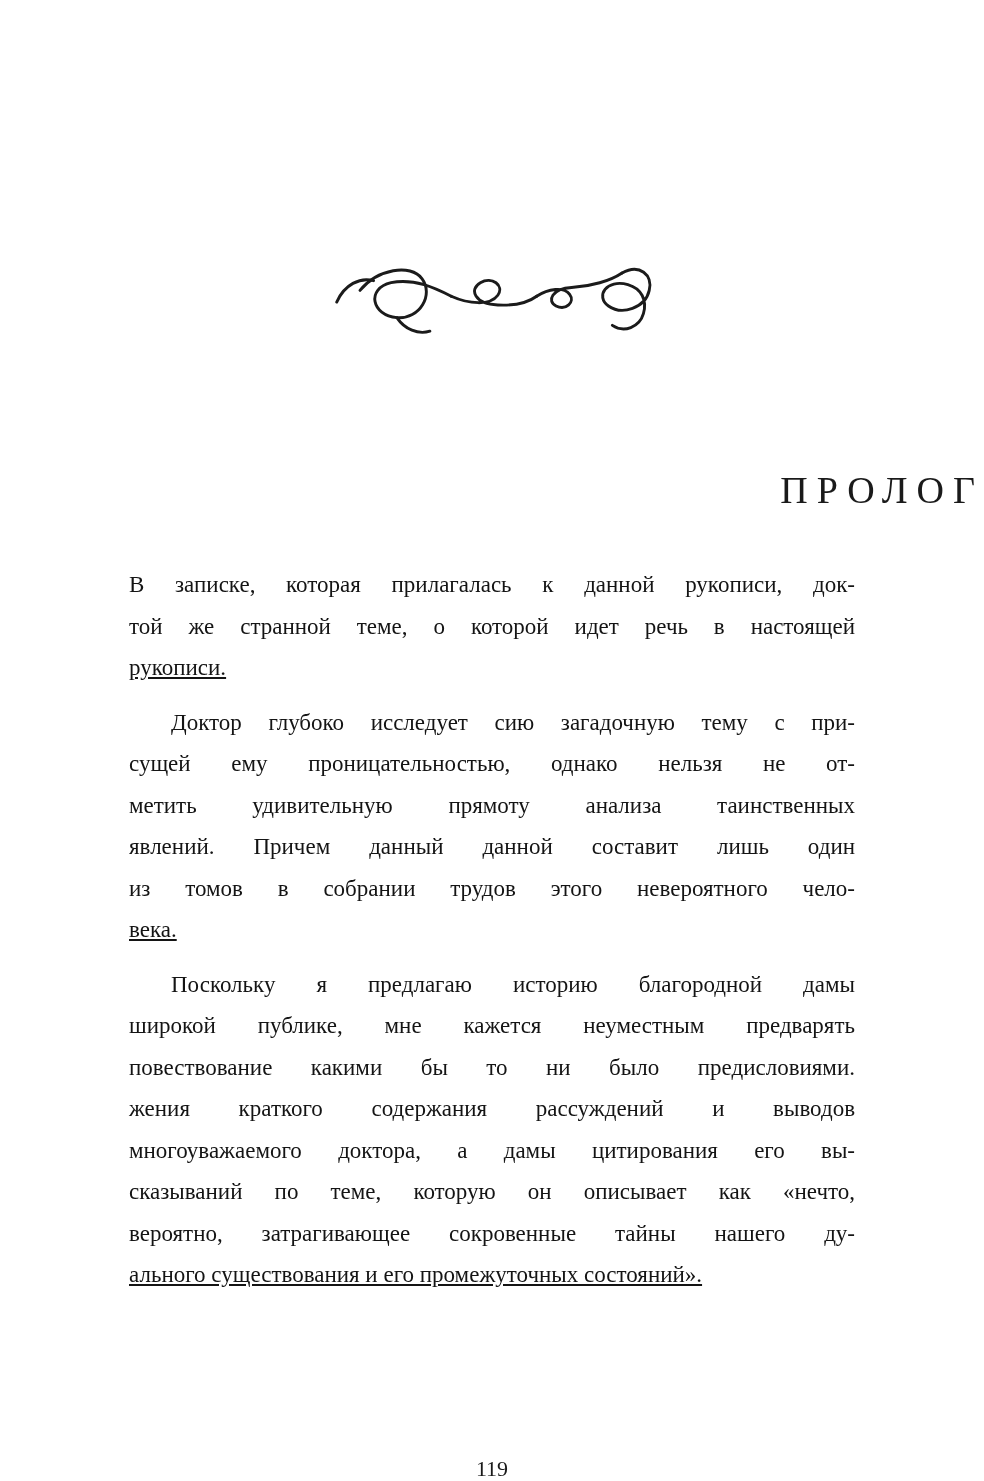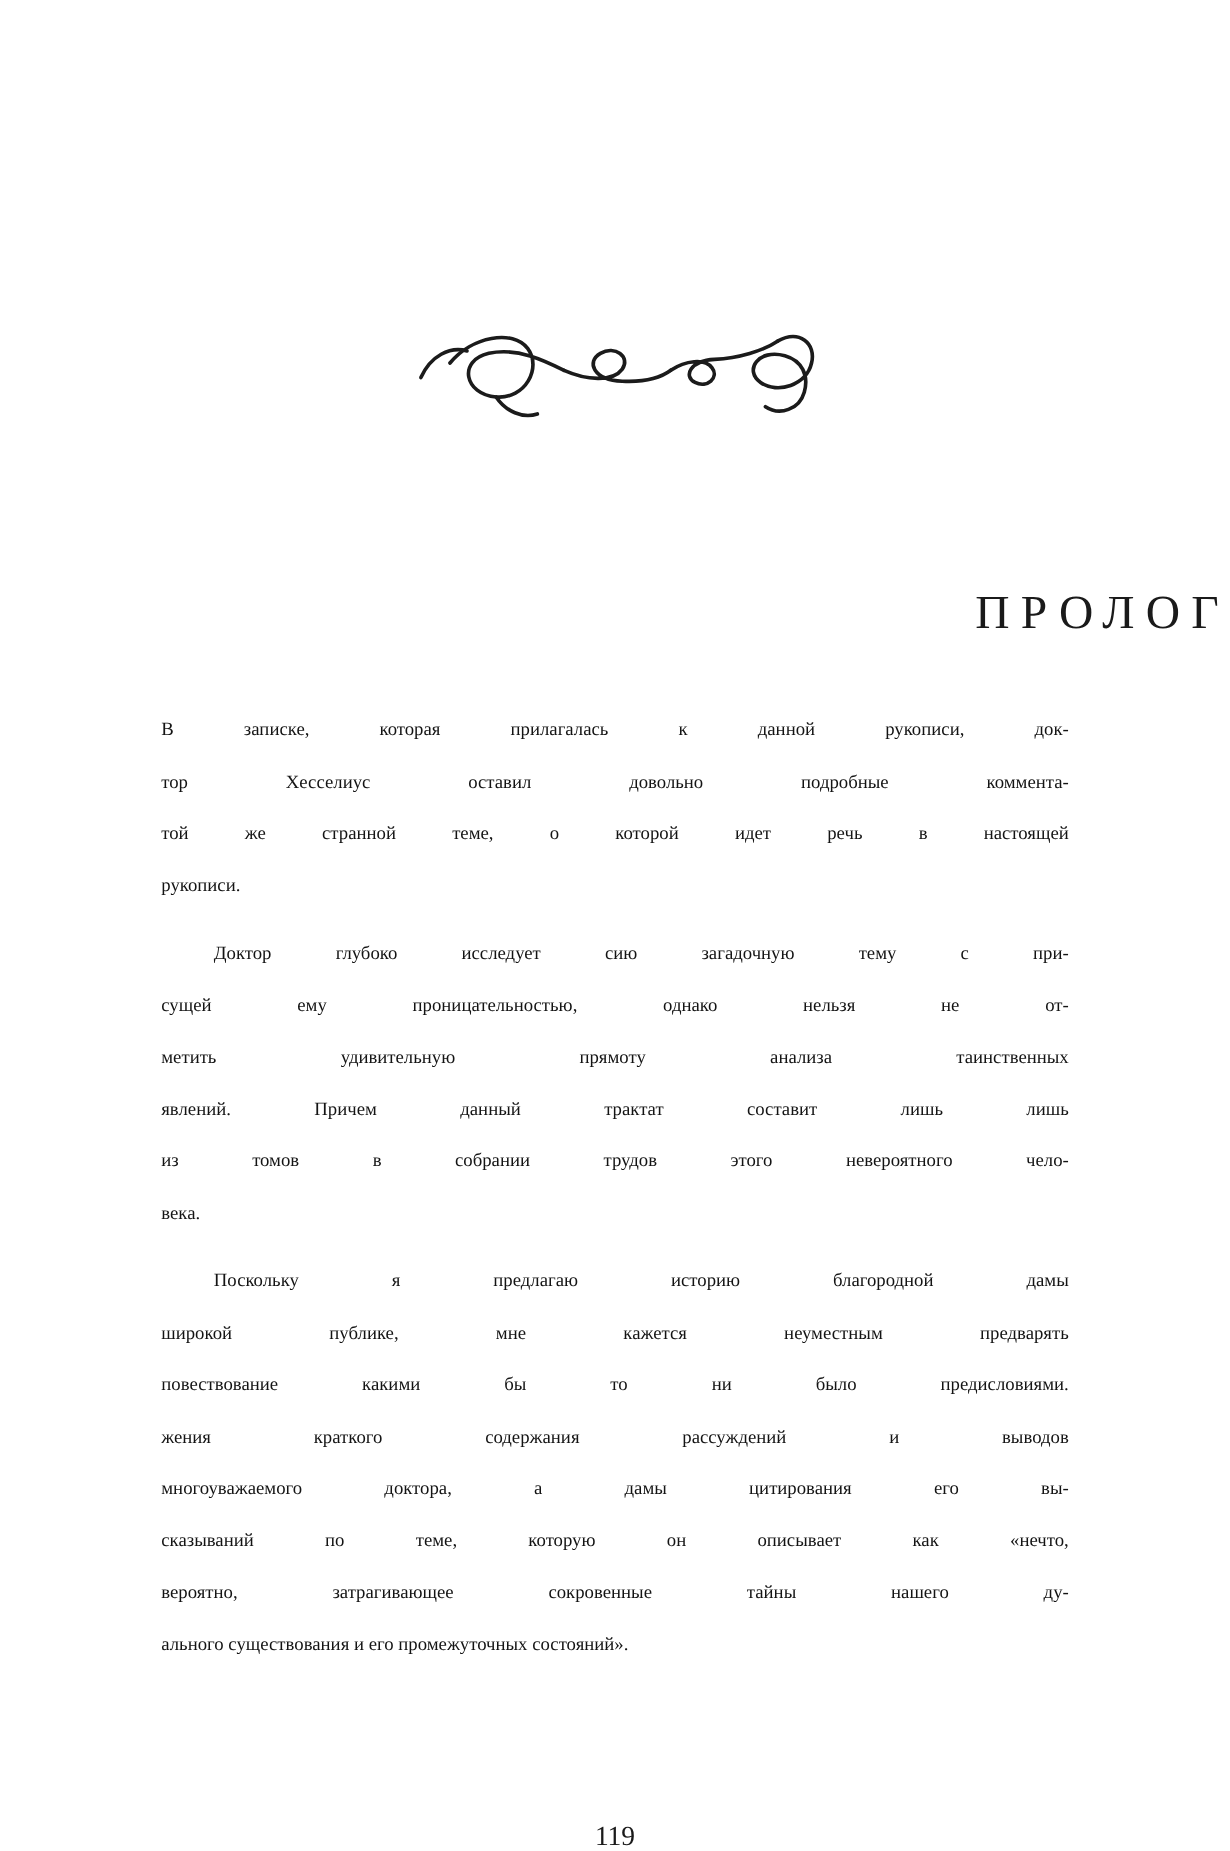--- a/index.html
+++ b/index.html
@@ -32,33 +32,34 @@
     margin-top: 118px;
     text-align: right;
     font-size: 38px;
     font-weight: 400;
     letter-spacing: 9px;
     color: #1a1a1a;
   }
   .body-text {
     margin: 52px auto 0 auto;
     width: 726px;
-    font-size: 15px;
+    font-size: 23px;
     line-height: 41.5px;
     color: #141414;
   }
   .paragraph { margin: 0; }
   .line {
     text-align: justify;
     text-align-last: justify;
     white-space: normal;
   }
   .line.last {
     text-align: right;
     text-align-last: left;
+    text-decoration: underline;
   }
   .line.indent {
     padding-left: 42px;
     margin-top: 13px;
   }
   .page-number {
     position: absolute;
     top: 1456px;
     left: 0;
     width: 984px;
@@ -83,29 +84,28 @@
         <path d="M72,60 C80,72 94,78 106,74"></path>
       </g>
     </svg>
   </div>
 
   <h1 class="chapter-title">ПРОЛОГ</h1>
 
   <div class="body-text">
       <div class="paragraph">
         <div class="line">В записке, которая прилагалась к данной рукописи, док-</div>
-        <div class="line">тор Хесселиус оставил довольно подробные коммента-</div>
         <div class="line">той же странной теме, о которой идет речь в настоящей</div>
         <div class="line last">рукописи.</div>
       </div>
       <div class="paragraph">
         <div class="line indent">Доктор глубоко исследует сию загадочную тему с при-</div>
         <div class="line">сущей ему проницательностью, однако нельзя не от-</div>
         <div class="line">метить удивительную прямоту анализа таинственных</div>
-        <div class="line">явлений. Причем данный трактат составит лишь лишь</div>
+        <div class="line">явлений. Причем данный данной составит лишь один</div>
         <div class="line">из томов в собрании трудов этого невероятного чело-</div>
         <div class="line last">века.</div>
       </div>
       <div class="paragraph">
         <div class="line indent">Поскольку я предлагаю историю благородной дамы</div>
         <div class="line">широкой публике, мне кажется неуместным предварять</div>
         <div class="line">повествование какими бы то ни было предисловиями.</div>
         <div class="line">жения краткого содержания рассуждений и выводов</div>
         <div class="line">многоуважаемого доктора, а дамы цитирования его вы-</div>
         <div class="line">сказываний по теме, которую он описывает как «нечто,</div>

